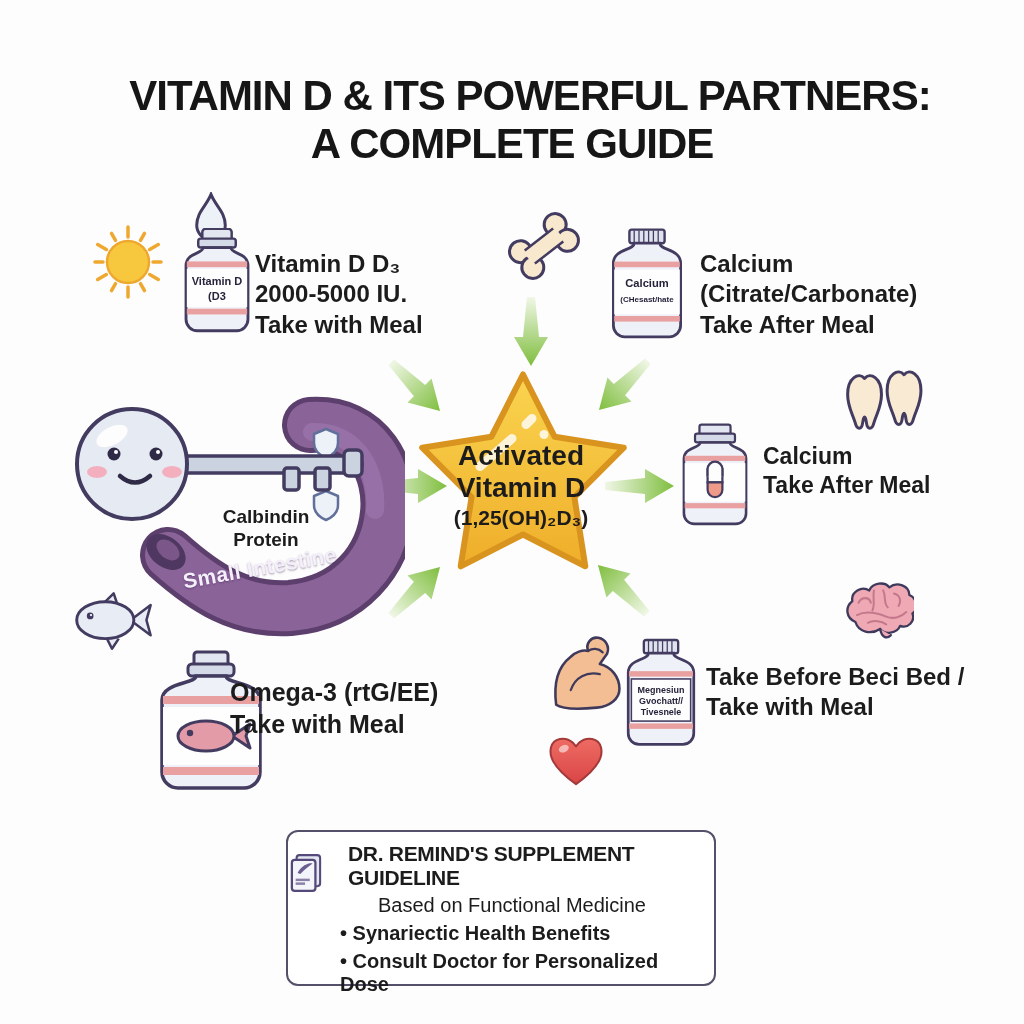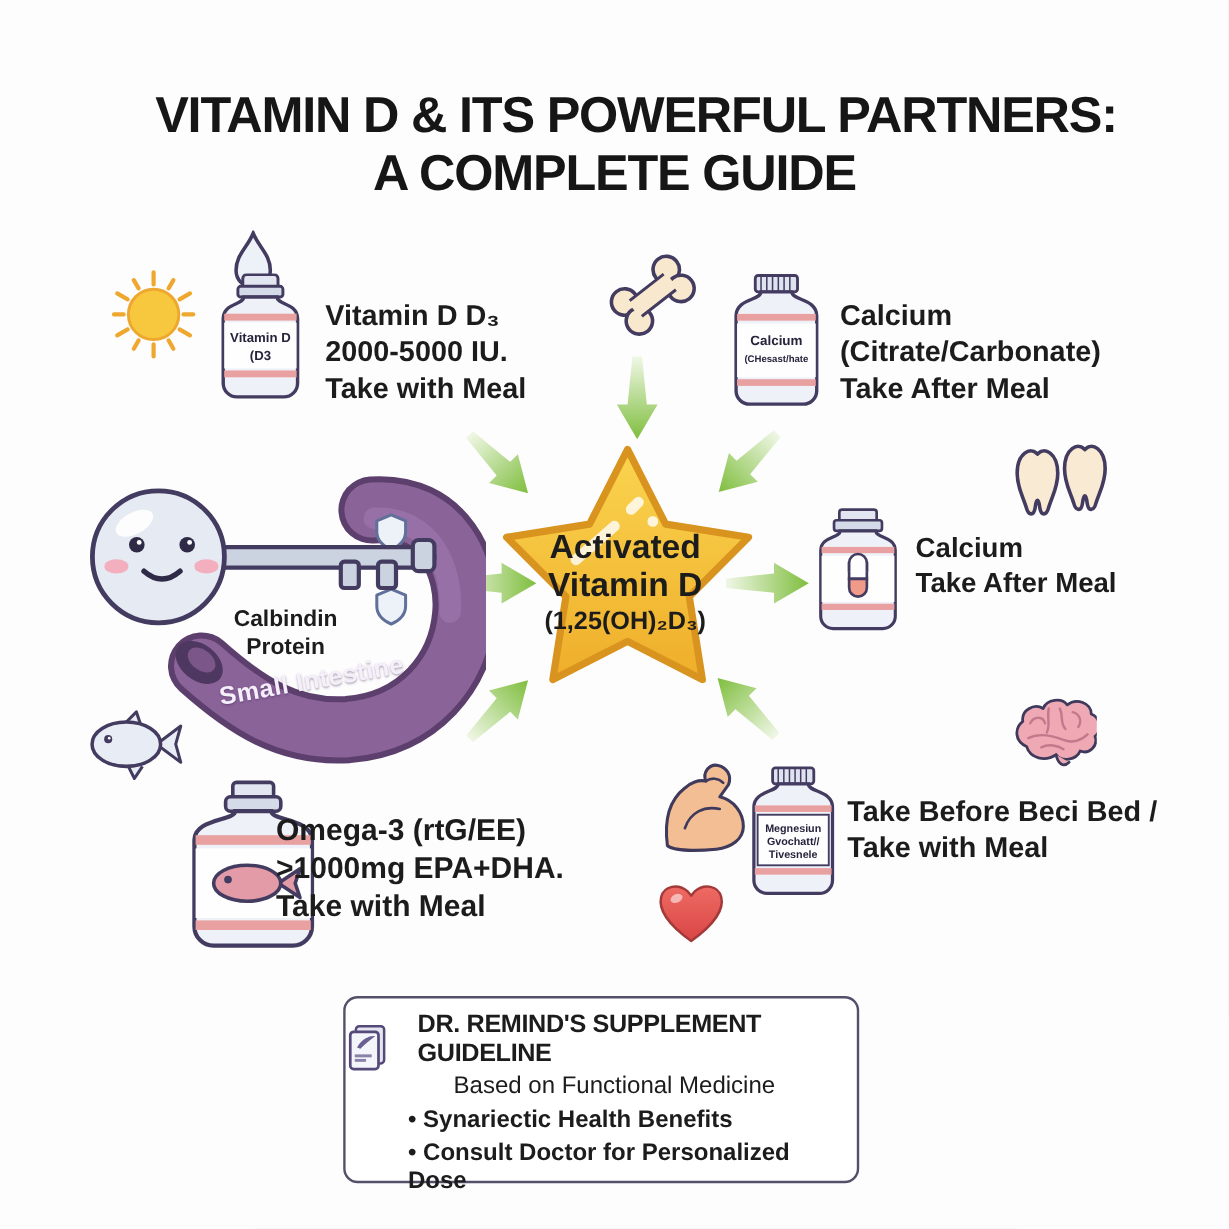--- a/index.html
+++ b/index.html
@@ -80,21 +80,21 @@
     <rect x="32" y="1" width="36" height="15" rx="4" fill="#E2E6F0" stroke="#433C60" stroke-width="3"></rect>
     <rect x="27" y="13" width="46" height="11" rx="3" fill="#D5DAE8" stroke="#433C60" stroke-width="3"></rect>
     <path d="M33 24 C33 32 12 30 12 46 L12 112 A14 14 0 0 0 26 126 L74 126 A14 14 0 0 0 88 112 L88 46 C88 30 67 32 67 24 Z" fill="#EFF1F8" stroke="#433C60" stroke-width="3.5"></path>
     <rect x="13" y="41" width="74" height="7" fill="#E8A0A0"></rect>
     <rect x="13" y="50" width="74" height="47" fill="#FEFEFF"></rect>
     <rect x="13" y="99" width="74" height="7" fill="#E8A0A0"></rect>
     <text x="50" y="70" text-anchor="middle" font-size="13.5" font-weight="bold" fill="#26233B">Vitamin D</text>
     <text x="50" y="88" text-anchor="middle" font-size="13.5" font-weight="bold" fill="#26233B">(D3</text>
   </svg>
 
-  <div class="abs txt info" style="left:271px;top:250px">
+  <div class="abs txt info" style="left:255px;top:250px">
     <div>Vitamin D D₃</div>
     <div>2000-5000 IU.</div>
     <div>Take with Meal</div>
   </div>
 
   <svg class="abs" style="left:496px;top:204px" width="96" height="84" viewBox="0 0 96 84">
     <g transform="rotate(-38 48 42)">
       <path d="M30 34 L66 34 L66 50 L30 50 Z" fill="#F8E8CE"></path>
       <circle cx="26" cy="32" r="11" fill="#F8E8CE" stroke="#433C60" stroke-width="3"></circle>
       <circle cx="26" cy="52" r="11" fill="#F8E8CE" stroke="#433C60" stroke-width="3"></circle>
@@ -188,21 +188,21 @@
     <ellipse cx="40" cy="34" rx="17" ry="9" transform="rotate(-28 40 34)" fill="#FFFFFF" opacity="0.9"></ellipse>
     <circle cx="42" cy="52" r="6.5" fill="#2F2B47"></circle>
     <circle cx="84" cy="52" r="6.5" fill="#2F2B47"></circle>
     <circle cx="44" cy="50" r="2" fill="#FFFFFF"></circle>
     <circle cx="86" cy="50" r="2" fill="#FFFFFF"></circle>
     <path d="M48 74 Q63 87 78 74" fill="none" stroke="#2F2B47" stroke-width="4.5" stroke-linecap="round"></path>
     <ellipse cx="25" cy="70" rx="10" ry="6" fill="#F4A8B8" opacity="0.9"></ellipse>
     <ellipse cx="100" cy="70" rx="10" ry="6" fill="#F4A8B8" opacity="0.9"></ellipse>
   </svg>
 
-  <div class="abs calbindin" style="left:180px;top:506px;width:116px">
+  <div class="abs calbindin" style="left:208px;top:506px;width:116px">
     <div>Calbindin</div>
     <div>Protein</div>
   </div>
 
   <div class="abs intestine-label" style="left:182px;top:556px">Small Intestine</div>
 
   <svg class="abs" style="left:70px;top:588px" width="84" height="66" viewBox="0 0 100 78">
     <polygon points="72,38 96,20 91,38 96,56" fill="#E8ECF4" stroke="#433C60" stroke-width="3" stroke-linejoin="round"></polygon>
     <path d="M42 16 L52 6 L56 18" fill="#E8ECF4" stroke="#433C60" stroke-width="3" stroke-linejoin="round"></path>
     <path d="M44 60 L50 72 L58 60" fill="#E8ECF4" stroke="#433C60" stroke-width="3" stroke-linejoin="round"></path>
@@ -248,21 +248,20 @@
     <rect x="7" y="117" width="96" height="8" fill="#E8A0A0"></rect>
     <g>
       <polygon points="76,86 94,74 90,86 94,98" fill="#E39BA8" stroke="#433C60" stroke-width="3" stroke-linejoin="round"></polygon>
       <ellipse cx="50" cy="86" rx="28" ry="15" fill="#E39BA8" stroke="#433C60" stroke-width="3"></ellipse>
       <circle cx="34" cy="83" r="3.2" fill="#433C60"></circle>
     </g>
   </svg>
 
   <div class="abs txt info" style="left:230px;top:678px;font-size:25px">
     <div>Omega-3 (rtG/EE)</div>
-    <div>&gt;1000mg EPA+DHA.</div>
     <div>Take with Meal</div>
   </div>
 
   <svg class="abs" style="left:546px;top:630px" width="80" height="84" viewBox="0 0 110 110">
     <path d="M14 100 C10 70 16 48 34 34 C40 28 50 24 58 26 C54 16 62 6 72 8 C82 10 88 20 84 30 L74 44 C90 48 101 62 101 78 C101 92 88 102 70 104 C48 106 22 106 14 100 Z" fill="#F3BE93" stroke="#3F3A5C" stroke-width="3.5" stroke-linejoin="round"></path>
     <path d="M34 80 C40 62 56 54 74 58" fill="none" stroke="#3F3A5C" stroke-width="3" stroke-linecap="round"></path>
     <path d="M58 26 C64 22 72 22 78 28" fill="none" stroke="#3F3A5C" stroke-width="3" stroke-linecap="round"></path>
   </svg>
 
   <svg class="abs" style="left:544px;top:728px" width="64" height="60" viewBox="0 0 110 100">

